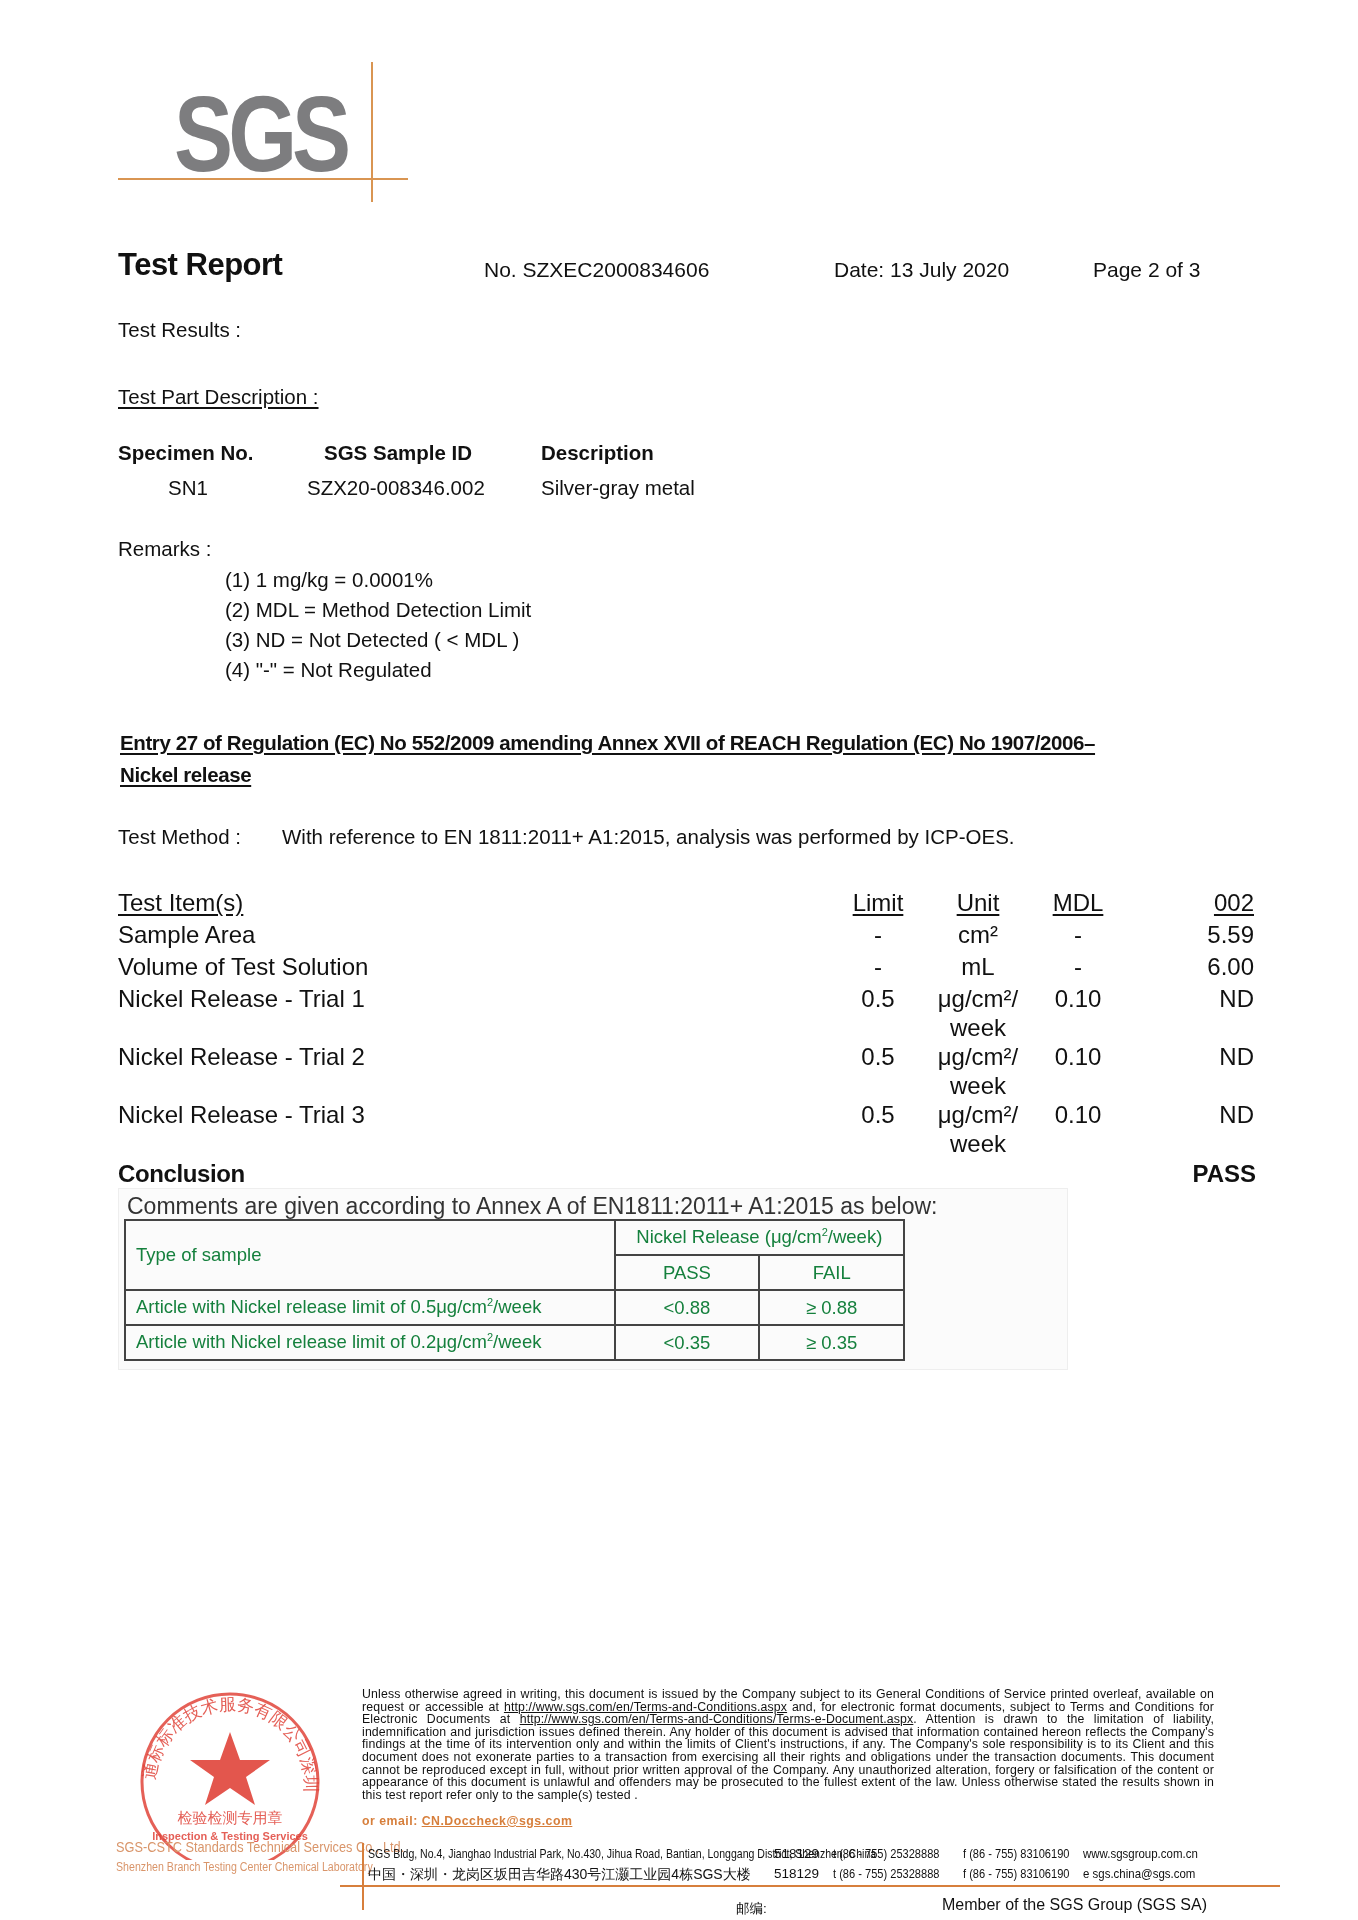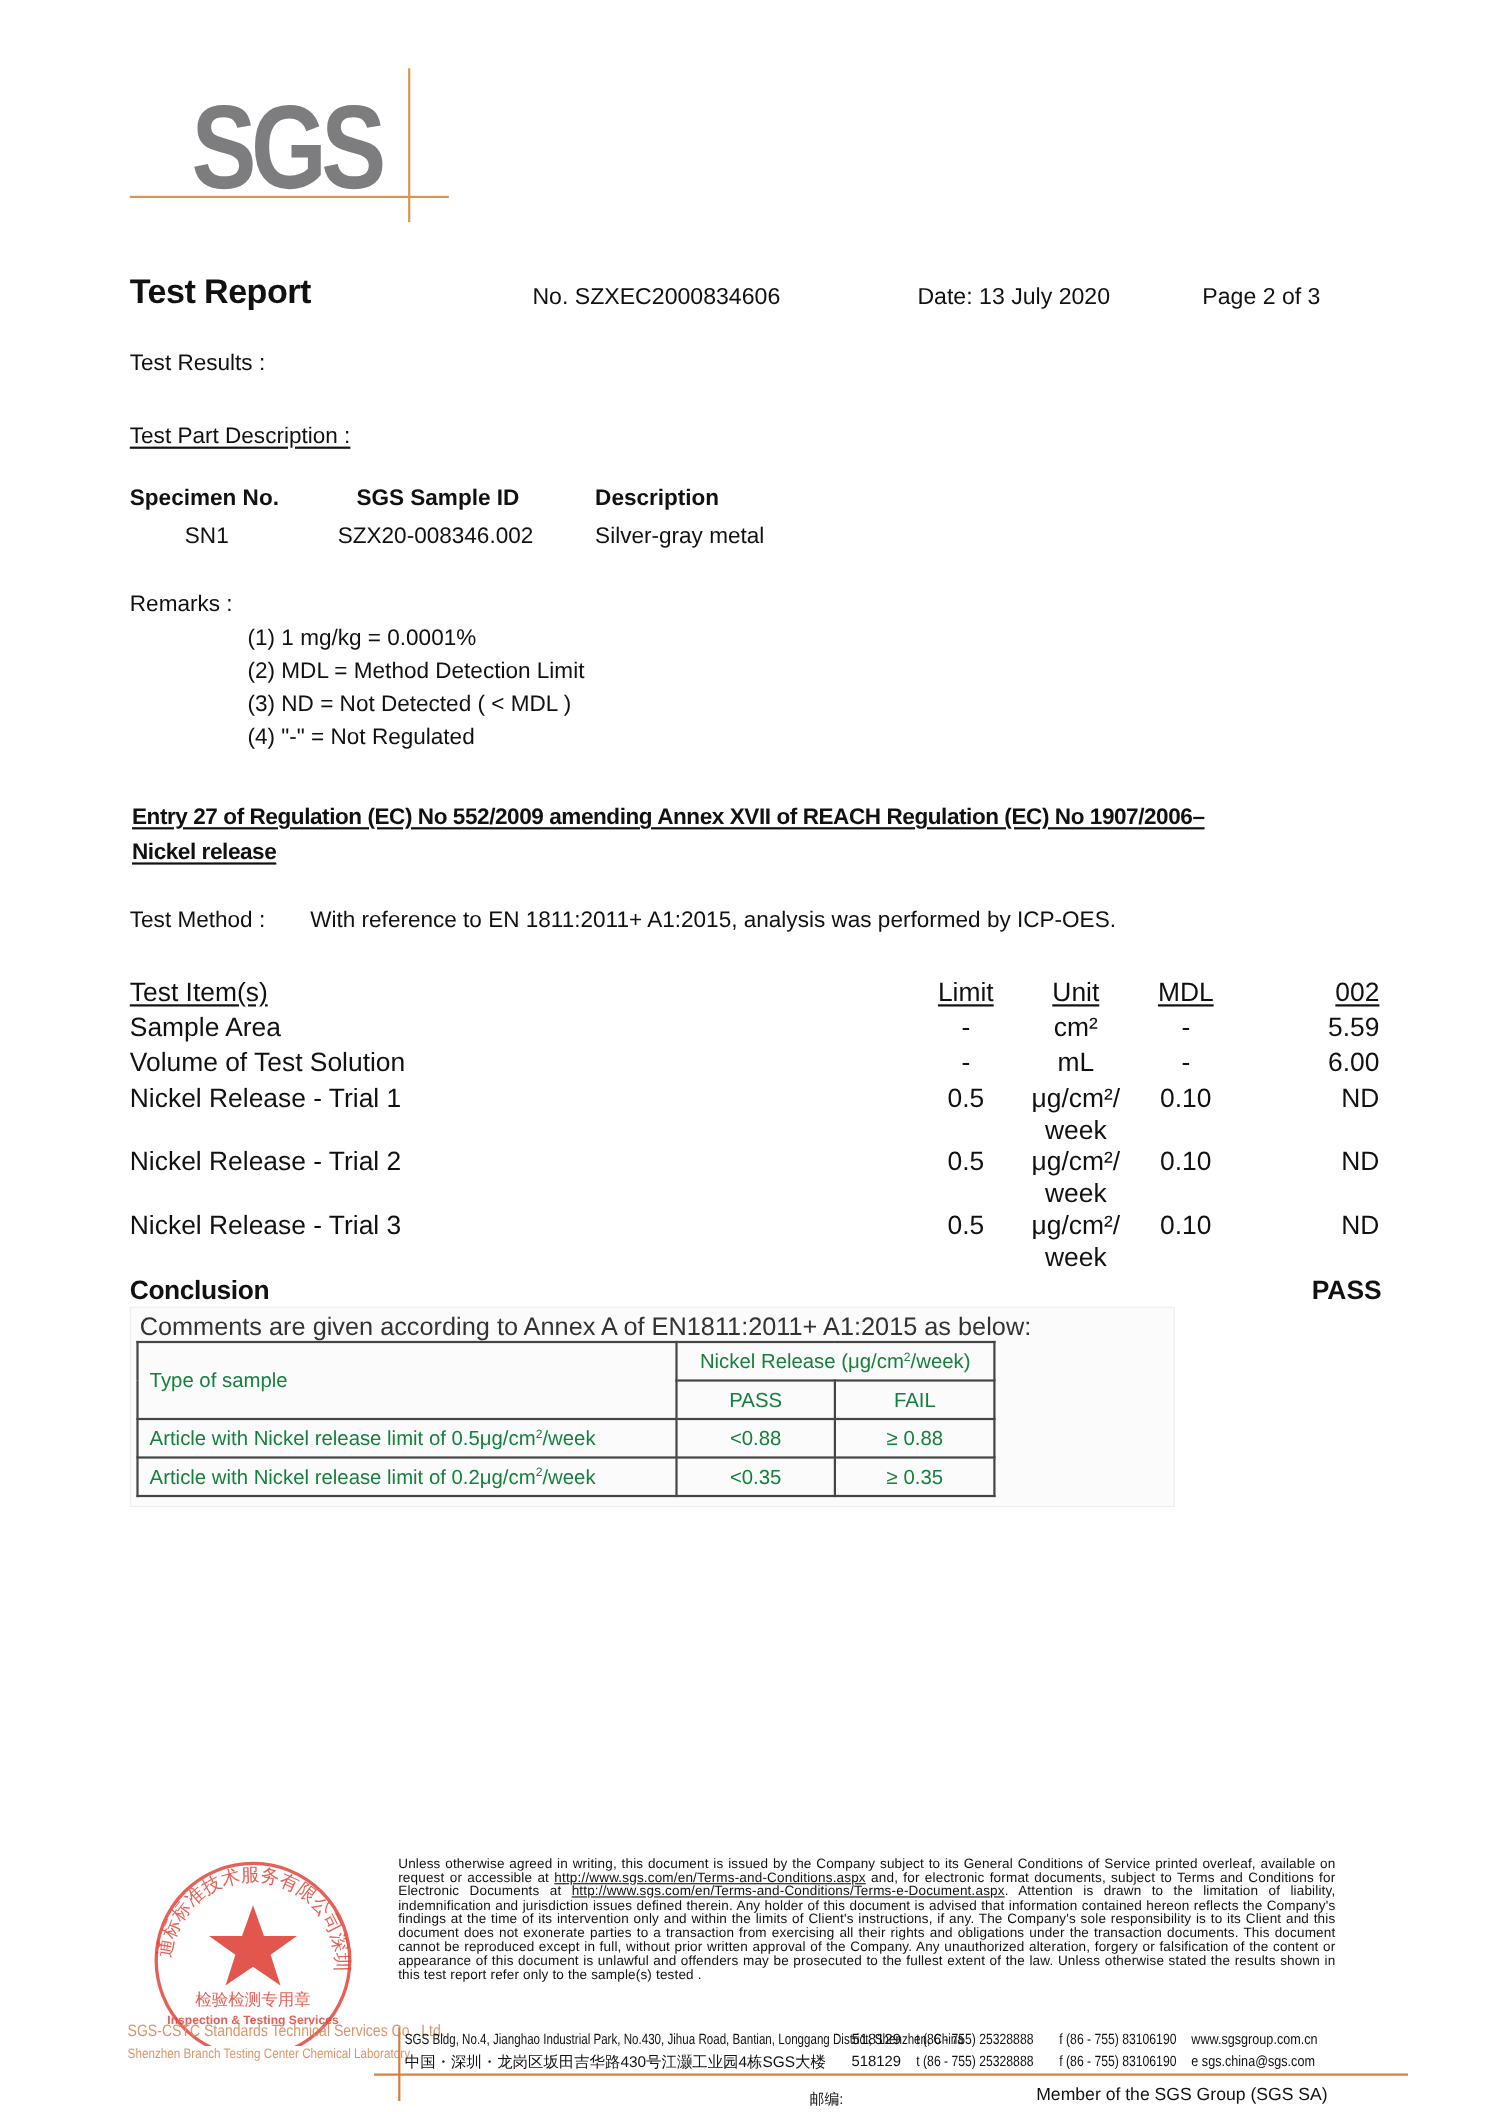--- a/index.html
+++ b/index.html
@@ -182,20 +182,21 @@
   <text x="100" y="133" text-anchor="middle" font-size="15" fill="#e0443a" opacity="0.85" font-family="'DejaVu Sans', sans-serif">检验检测专用章</text>
   <text x="100" y="150" text-anchor="middle" font-size="11" font-weight="bold" fill="#e0443a" opacity="0.85" font-family="'Liberation Sans', sans-serif">Inspection &amp; Testing Services</text>
 </svg>
 <div class="abs seal-company">SGS-CSTC Standards Technical Services Co., Ltd.</div>
 <div class="abs seal-branch">Shenzhen Branch Testing Center Chemical Laboratory</div>
 
 <div class="abs disclaimer">
   <span>Unless otherwise agreed in writing, this document is issued by the Company subject to its General Conditions of Service printed overleaf, available on request or accessible at </span><a>http://www.sgs.com/en/Terms-and-Conditions.aspx</a><span> and, for electronic format documents, subject to Terms and Conditions for Electronic Documents at </span><a>http://www.sgs.com/en/Terms-and-Conditions/Terms-e-Document.aspx</a><span>. Attention is drawn to the limitation of liability, indemnification and jurisdiction issues defined therein. Any holder of this document is advised that information contained hereon reflects the Company's findings at the time of its intervention only and within the limits of Client's instructions, if any. The Company's sole responsibility is to its Client and this document does not exonerate parties to a transaction from exercising all their rights and obligations under the transaction documents. This document cannot be reproduced except in full, without prior written approval of the Company. Any unauthorized alteration, forgery or falsification of the content or appearance of this document is unlawful and offenders may be prosecuted to the fullest extent of the law. Unless otherwise stated the results shown in this test report refer only to the sample(s) tested .</span>
 </div>
 <div class="abs attention">
+  <div><span>or email: </span><span class="mail">CN.Doccheck@sgs.com</span></div>
 </div>
 
 <div class="abs addr-vline"></div>
 <div class="abs addr-line" style="top:1846px;">
   <span class="en" style="width:402px;">SGS Bldg, No.4, Jianghao Industrial Park, No.430, Jihua Road, Bantian, Longgang District, Shenzhen, China</span>
 </div>
 <div class="abs addr-line" style="left:774px;top:1846px;">518129</div>
 <div class="abs addr-line" style="left:833px;top:1846px;transform:scaleX(0.82);transform-origin:left top;">t (86 - 755) 25328888</div>
 <div class="abs addr-line" style="left:963px;top:1846px;transform:scaleX(0.82);transform-origin:left top;">f (86 - 755) 83106190</div>
 <div class="abs addr-line" style="left:1083px;top:1846px;transform:scaleX(0.85);transform-origin:left top;">www.sgsgroup.com.cn</div>

